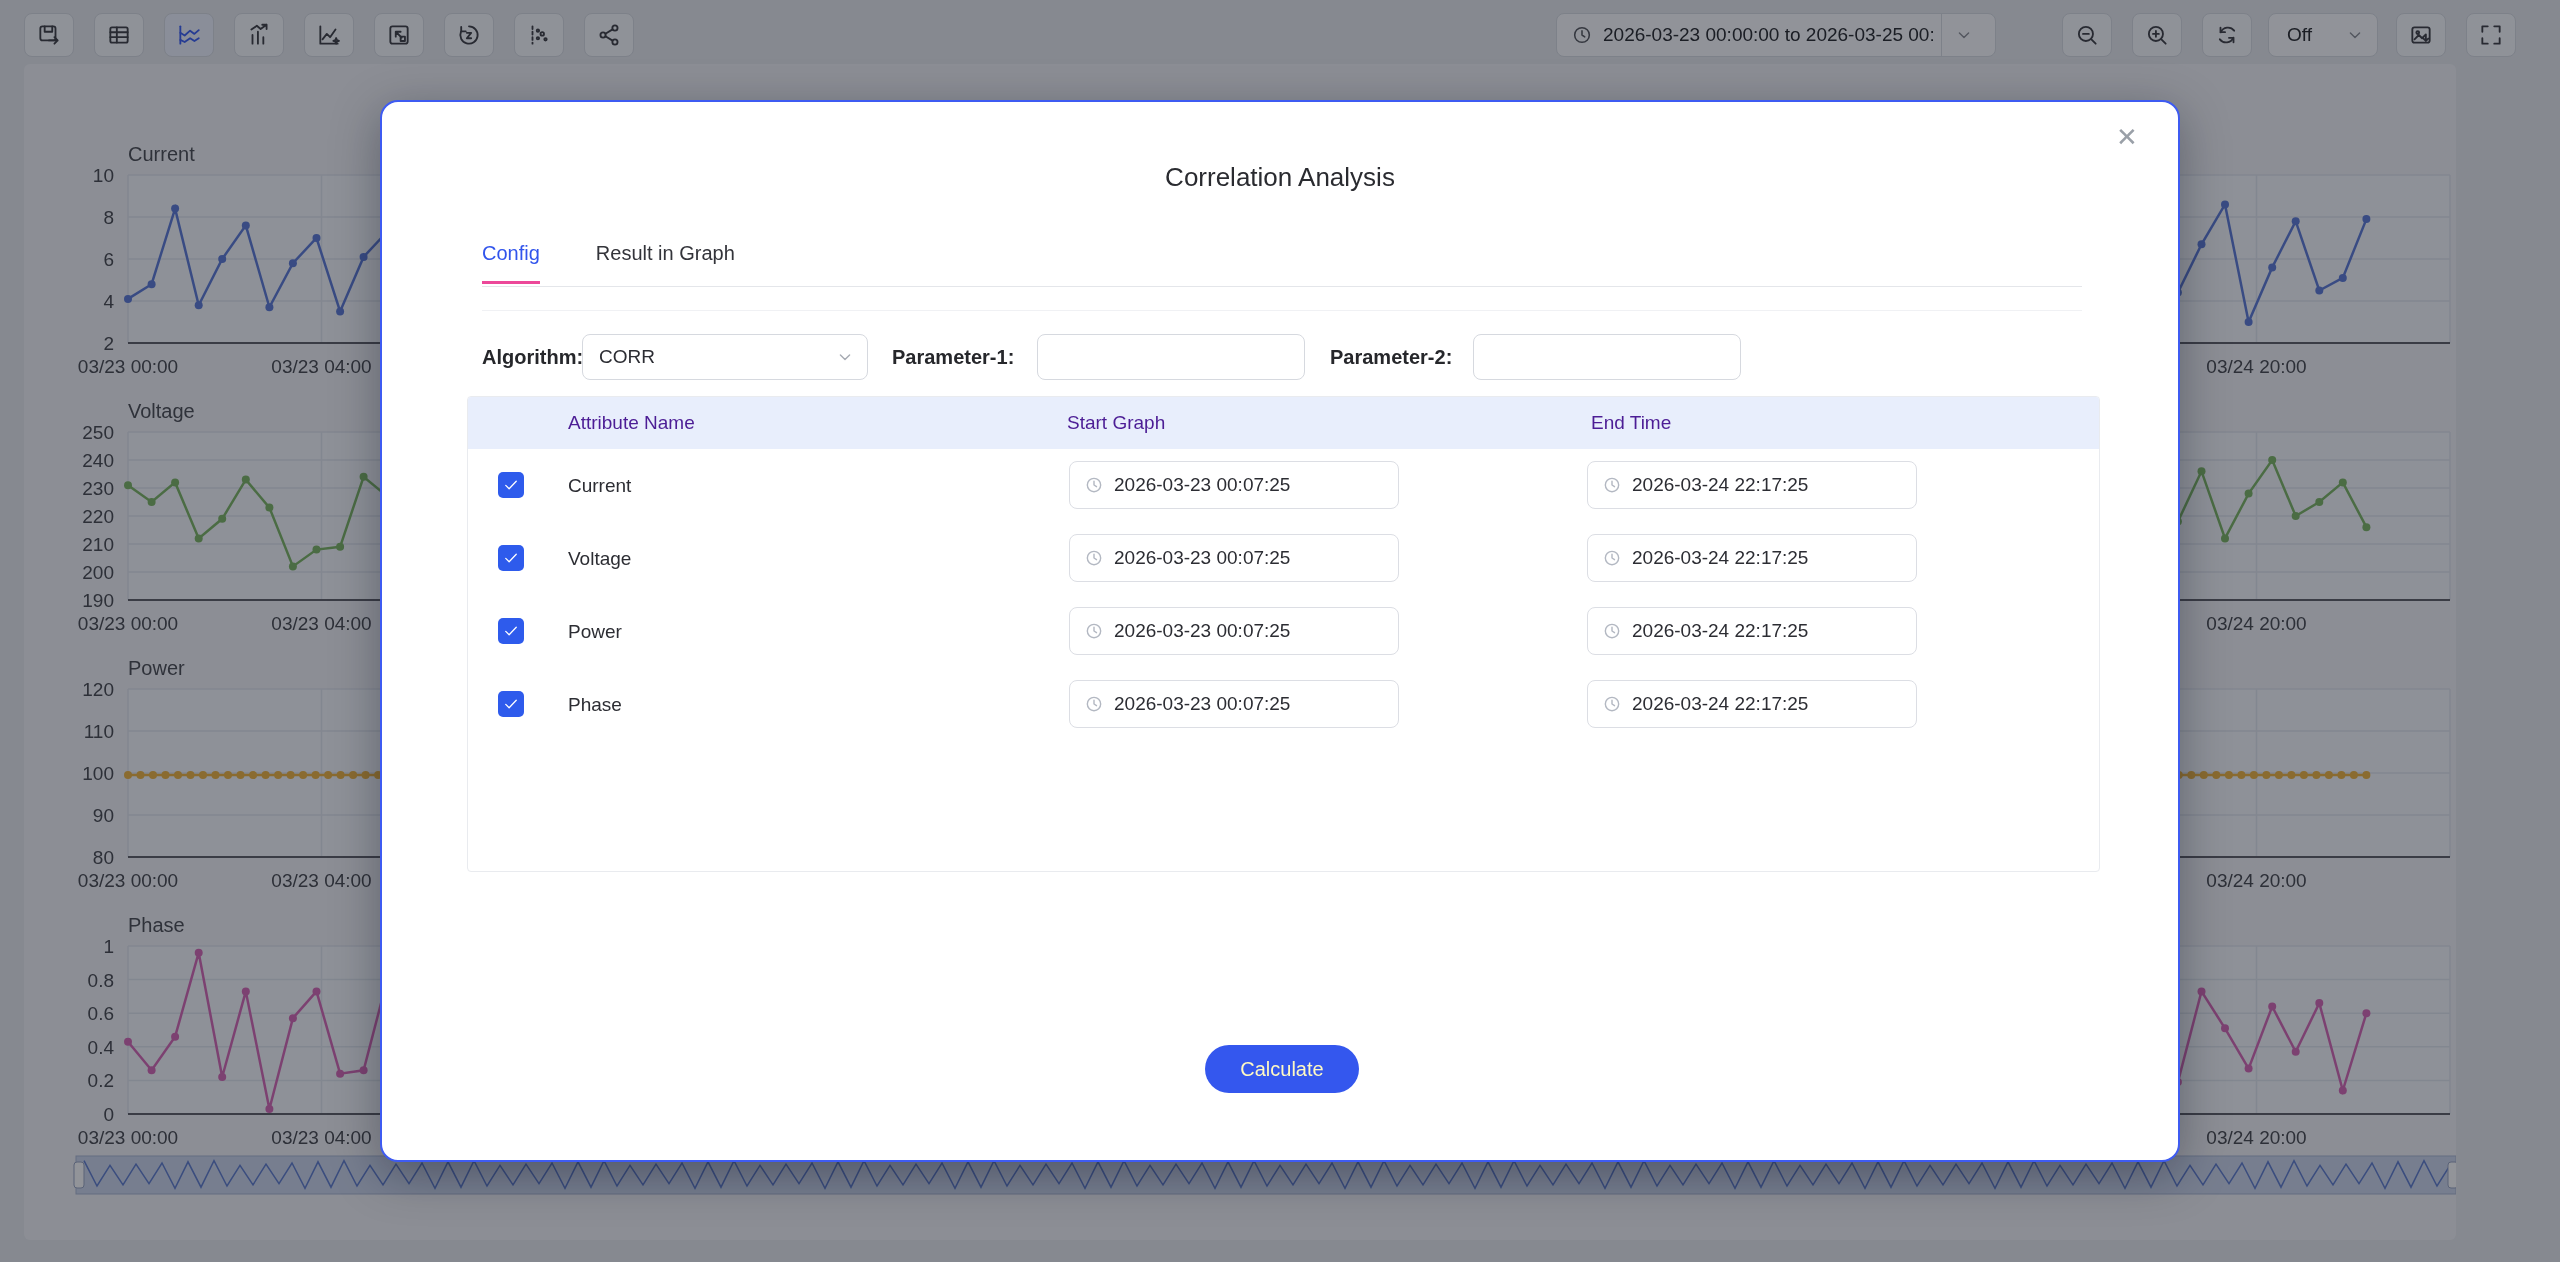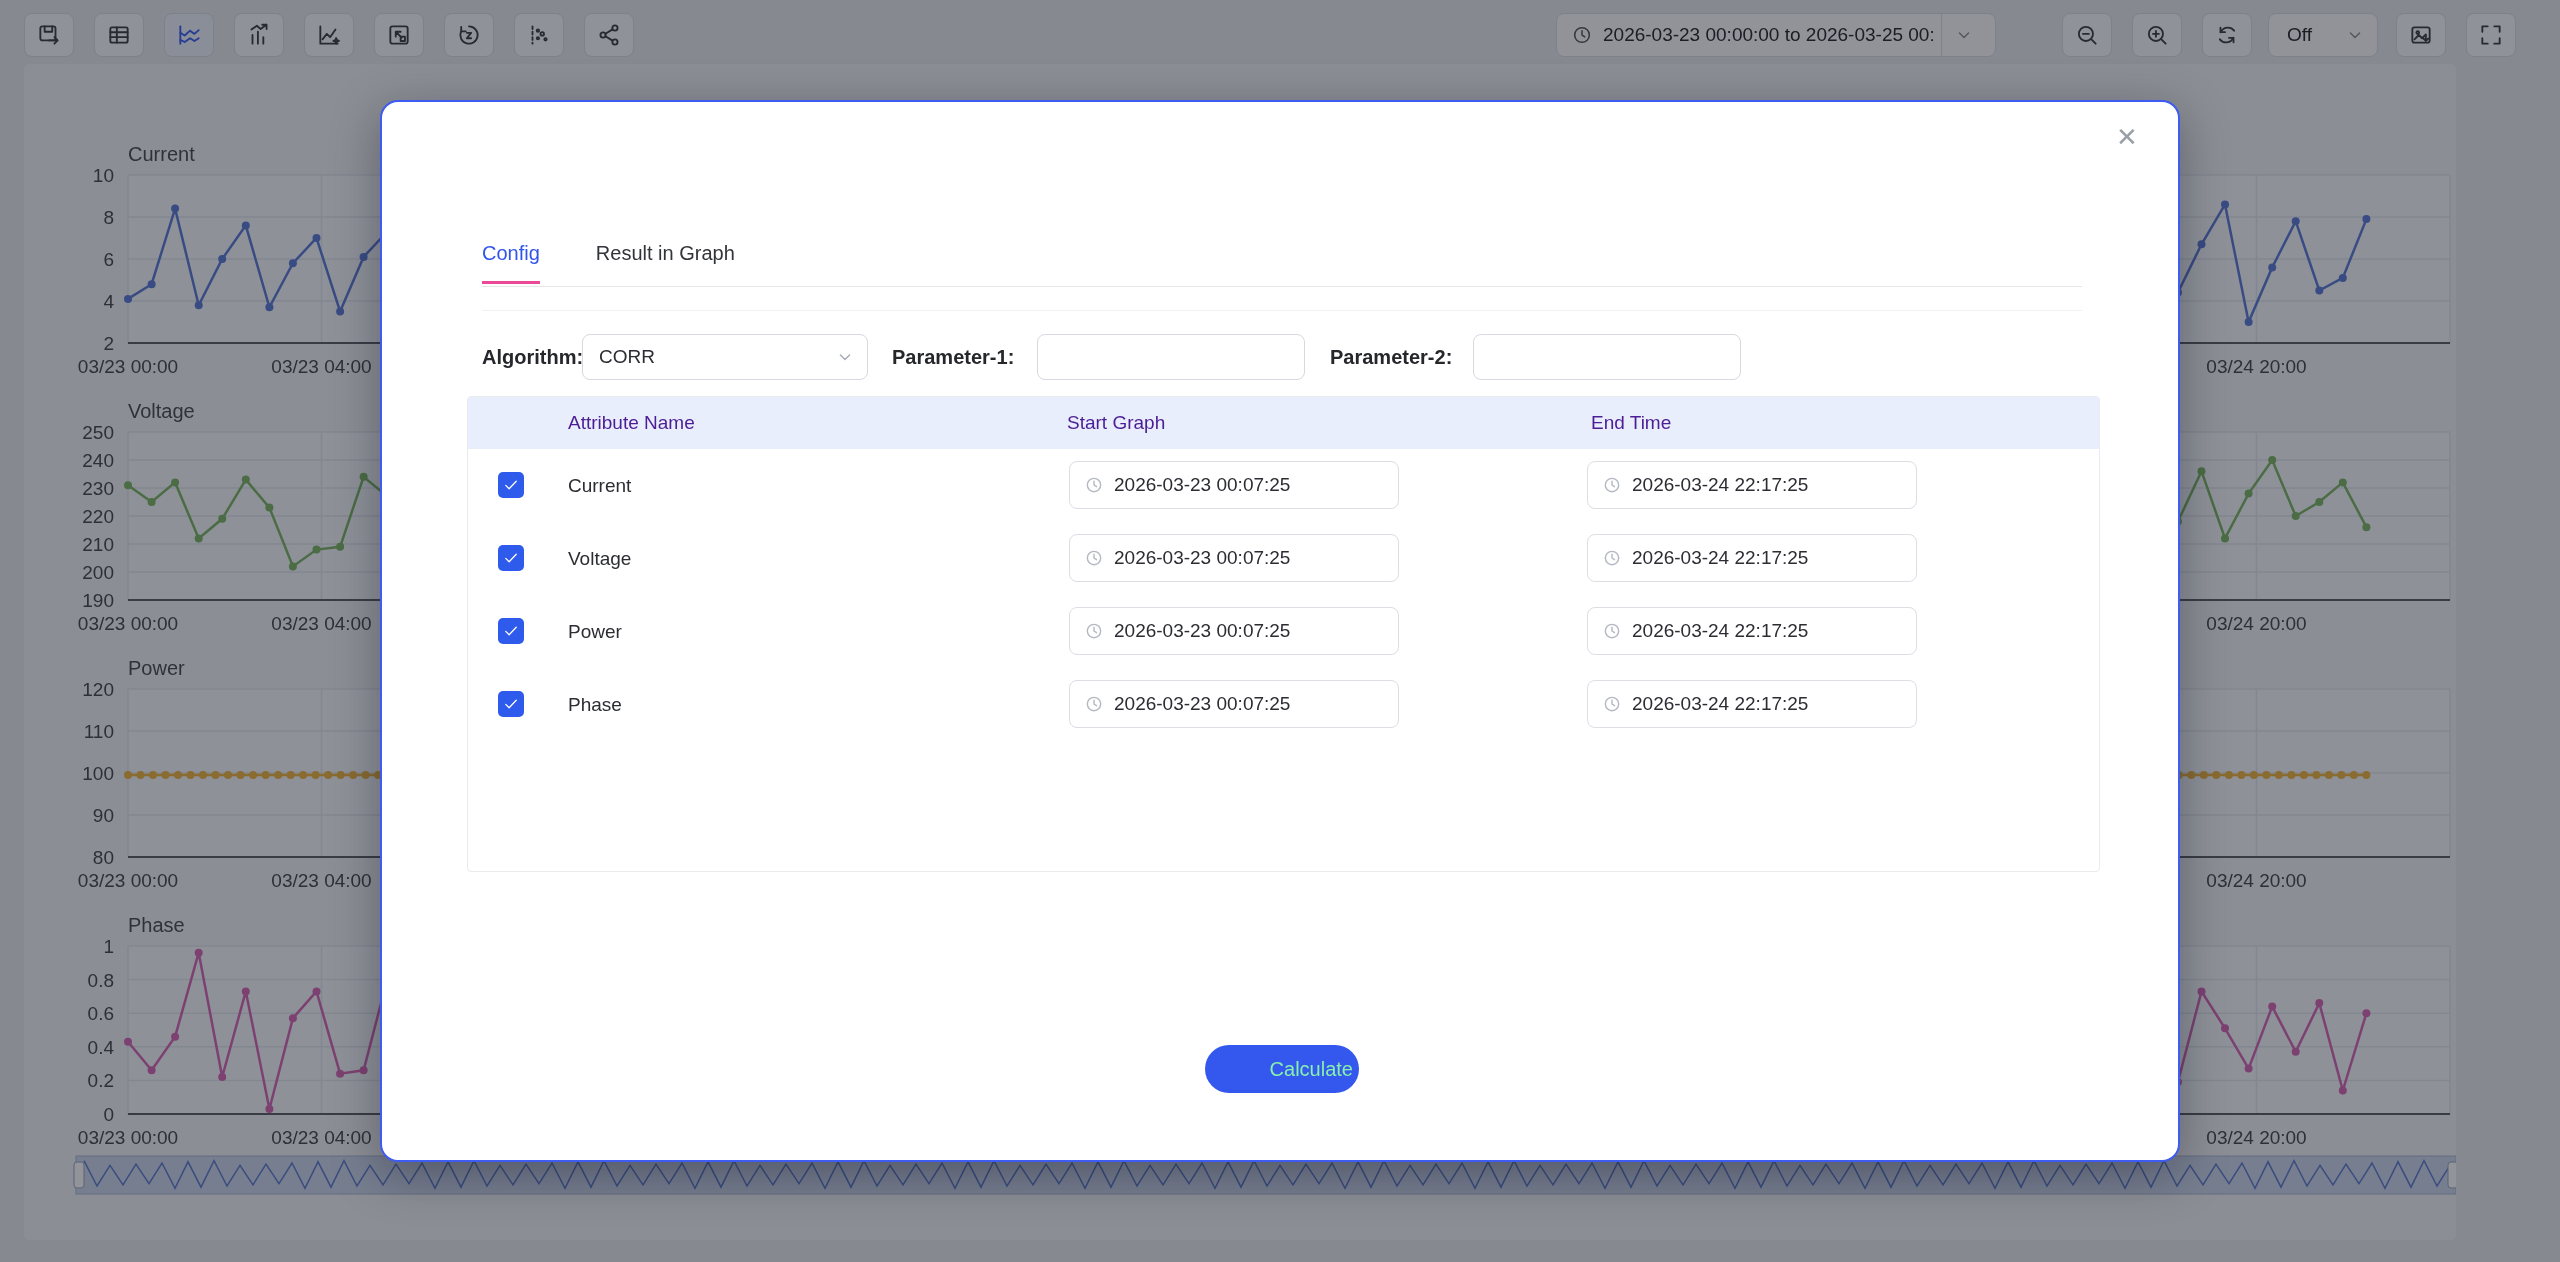--- a/index.html
+++ b/index.html
@@ -55,21 +55,21 @@
   .cb{position:absolute;left:30px;top:23px;width:26px;height:26px;border-radius:5px;background:#2e5bec;
       display:flex;align-items:center;justify-content:center;color:#fff;cursor:pointer;}
   .cb svg{width:18px;height:18px;}
   .rname{position:absolute;left:100px;top:0;line-height:73px;font-size:19px;color:#2c2d33;}
   .tfield{position:absolute;top:12px;width:330px;height:48px;border:1px solid #dcdee4;border-radius:8px;background:#fff;
           display:flex;align-items:center;gap:10px;padding:0 14px;box-sizing:border-box;cursor:pointer;}
   .tfield.start{left:601px;} .tfield.end{left:1119px;}
   .tfield .ico{display:flex;color:#b3b8c2;} .tfield .ico svg{width:20px;height:20px;}
   .tfield .tval{font-size:19px;color:#2c2d33;}
   .calc{position:absolute;left:823px;top:943px;width:154px;height:48px;border-radius:24px;background:#3457ee;border:none;
-        color:#86efac;font-size:20px;font-family:"Liberation Sans",sans-serif;cursor:pointer;text-align:right;}
+        color:#fef9c3;font-size:20px;font-family:"Liberation Sans",sans-serif;cursor:pointer;}
 </style>
 </head>
 <body>
 
 <div class="stage">
   <div class="panel"></div>
 
   <div class="toolbar">
     <div id="tb-left">
         <div class="tbtn" style="left: 24px;">
@@ -882,20 +882,21 @@
         <rect x="52" y="3" width="2380" height="38" fill="#ccd6ec" stroke="#aab5cf" stroke-width="1"></rect>
         <path d="M60 7.6L73 33.0L86 12.4L99 31.8L112 11.2L125 30.6L138 10.0L151 35.4L164 8.8L177 34.2L190 7.6L203 33.0L216 12.4L229 31.8L242 11.2L255 30.6L268 10.0L281 35.4L294 8.8L307 34.2L320 7.6L333 33.0L346 12.4L359 31.8L372 11.2L385 30.6L398 10.0L411 35.4L424 8.8L437 34.2L450 7.6L463 33.0L476 12.4L489 31.8L502 11.2L515 30.6L528 10.0L541 35.4L554 8.8L567 34.2L580 7.6L593 33.0L606 12.4L619 31.8L632 11.2L645 30.6L658 10.0L671 35.4L684 8.8L697 34.2L710 7.6L723 33.0L736 12.4L749 31.8L762 11.2L775 30.6L788 10.0L801 35.4L814 8.8L827 34.2L840 7.6L853 33.0L866 12.4L879 31.8L892 11.2L905 30.6L918 10.0L931 35.4L944 8.8L957 34.2L970 7.6L983 33.0L996 12.4L1009 31.8L1022 11.2L1035 30.6L1048 10.0L1061 35.4L1074 8.8L1087 34.2L1100 7.6L1113 33.0L1126 12.4L1139 31.8L1152 11.2L1165 30.6L1178 10.0L1191 35.4L1204 8.8L1217 34.2L1230 7.6L1243 33.0L1256 12.4L1269 31.8L1282 11.2L1295 30.6L1308 10.0L1321 35.4L1334 8.8L1347 34.2L1360 7.6L1373 33.0L1386 12.4L1399 31.8L1412 11.2L1425 30.6L1438 10.0L1451 35.4L1464 8.8L1477 34.2L1490 7.6L1503 33.0L1516 12.4L1529 31.8L1542 11.2L1555 30.6L1568 10.0L1581 35.4L1594 8.8L1607 34.2L1620 7.6L1633 33.0L1646 12.4L1659 31.8L1672 11.2L1685 30.6L1698 10.0L1711 35.4L1724 8.8L1737 34.2L1750 7.6L1763 33.0L1776 12.4L1789 31.8L1802 11.2L1815 30.6L1828 10.0L1841 35.4L1854 8.8L1867 34.2L1880 7.6L1893 33.0L1906 12.4L1919 31.8L1932 11.2L1945 30.6L1958 10.0L1971 35.4L1984 8.8L1997 34.2L2010 7.6L2023 33.0L2036 12.4L2049 31.8L2062 11.2L2075 30.6L2088 10.0L2101 35.4L2114 8.8L2127 34.2L2140 7.6L2153 33.0L2166 12.4L2179 31.8L2192 11.2L2205 30.6L2218 10.0L2231 35.4L2244 8.8L2257 34.2L2270 7.6L2283 33.0L2296 12.4L2309 31.8L2322 11.2L2335 30.6L2348 10.0L2361 35.4L2374 8.8L2387 34.2L2400 7.6L2413 33.0L2426 12.4" fill="none" stroke="#5f7ccc" stroke-width="1.5"></path>
         <rect x="50" y="9" width="10" height="26" rx="3" fill="#fdfdfe" stroke="#98a3c0"></rect>
         <rect x="2424" y="9" width="10" height="26" rx="3" fill="#fdfdfe" stroke="#98a3c0"></rect>
       </svg></div>
 
   <div class="backdrop"></div>
 
   <div class="modal">
     <div class="close">✕</div>
+    <div class="mtitle">Correlation Analysis</div>
 
     <div class="tabs" id="tabs">
         <div class="tab active">Config</div>
         <div class="tab">Result in Graph</div>
       </div>
     <div class="tabline"></div>
     <div class="tabline2"></div>
 
     <div class="formrow">
       <span class="flabel" style="left:100px;">Algorithm:</span>

